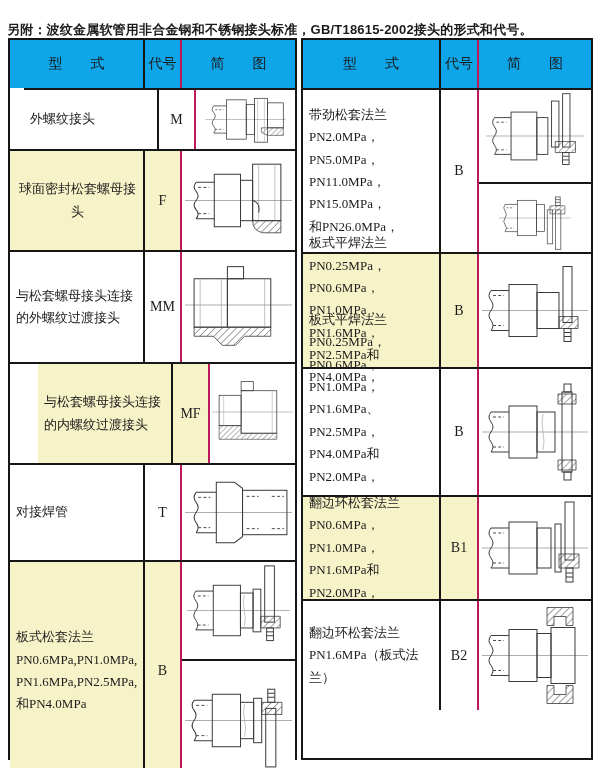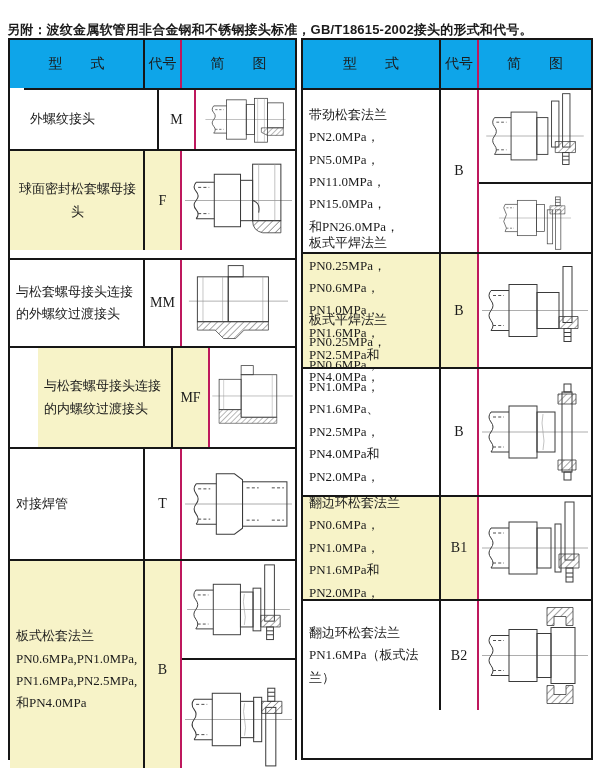--- a/index.html
+++ b/index.html
@@ -102,21 +102,21 @@
           <rect class="ln" x="32" y="20" width="26" height="52"></rect>
           <rect class="ln" x="58" y="26" width="12" height="40"></rect>
           <rect class="ln" x="70" y="10" width="28" height="56"></rect>
           <path class="lt" d="M76,10 v56 M92,10 v56"></path>
           <path class="ln" d="M70,46 q8,2 6,12"></path>
           <path class="ht" fill="url(#pf)" d="M70,66 h28 v12 h-18 q-10,-2 -10,-12 z"></path>
         </svg>
       </div>
     </div>
 
-    <div class="row" style="height:88px;margin-top:8px;">
+    <div class="row" style="height:112px;">
       <div class="cell type">与松套螺母接头连接的外螺纹过渡接头</div>
       <div class="cell code">MM</div>
       <div class="cell diag">
         <svg viewBox="0 0 112 92" preserveAspectRatio="xMidYMid meet">
           <defs>
               <pattern id="pmm" patternUnits="userSpaceOnUse" width="5" height="5" patternTransform="rotate(45)">
                 <line x1="0" y1="0" x2="0" y2="5" stroke="#555" stroke-width="1.1"></line>
               </pattern>
             </defs>
           <line class="cl" x1="3" y1="44" x2="109" y2="44"></line>
@@ -144,21 +144,21 @@
           <rect class="ln" x="41" y="4" width="16" height="12"></rect>
           <rect class="ln" x="12" y="22" width="29" height="40"></rect>
           <path class="lt" d="M18,22 V62"></path>
           <rect class="ln" x="41" y="16" width="47" height="56"></rect>
           <path class="lt" d="M82,16 V72"></path>
           <path class="ht" fill="url(#pmf)" d="M12,62 H41 V72 H88 V80 H12 Z"></path>
         </svg>
       </div>
     </div>
 
-    <div class="row" style="height:112px;">
+    <div class="row" style="height:97px;">
       <div class="cell type">对接焊管</div>
       <div class="cell code">T</div>
       <div class="cell diag">
         <svg viewBox="0 0 112 92" preserveAspectRatio="xMidYMid meet">
           <line class="cl" x1="3" y1="46" x2="109" y2="46"></line>
           <path class="ln" d="M14,26 q-4,5 0,10 t0,10 t0,10 t0,10 M14,26 H34 M14,66 H34"></path>
           <path class="dsh" d="M16,31 h12 M16,61 h12"></path>
           <path class="ln" d="M34,16 H52 L60,22 V70 L52,76 H34 Z"></path>
           <rect class="ln" x="60" y="24" width="44" height="44"></rect>
           <path class="dsh" d="M64,30 h12 M89,30 h12 M64,62 h12 M89,62 h12"></path>

